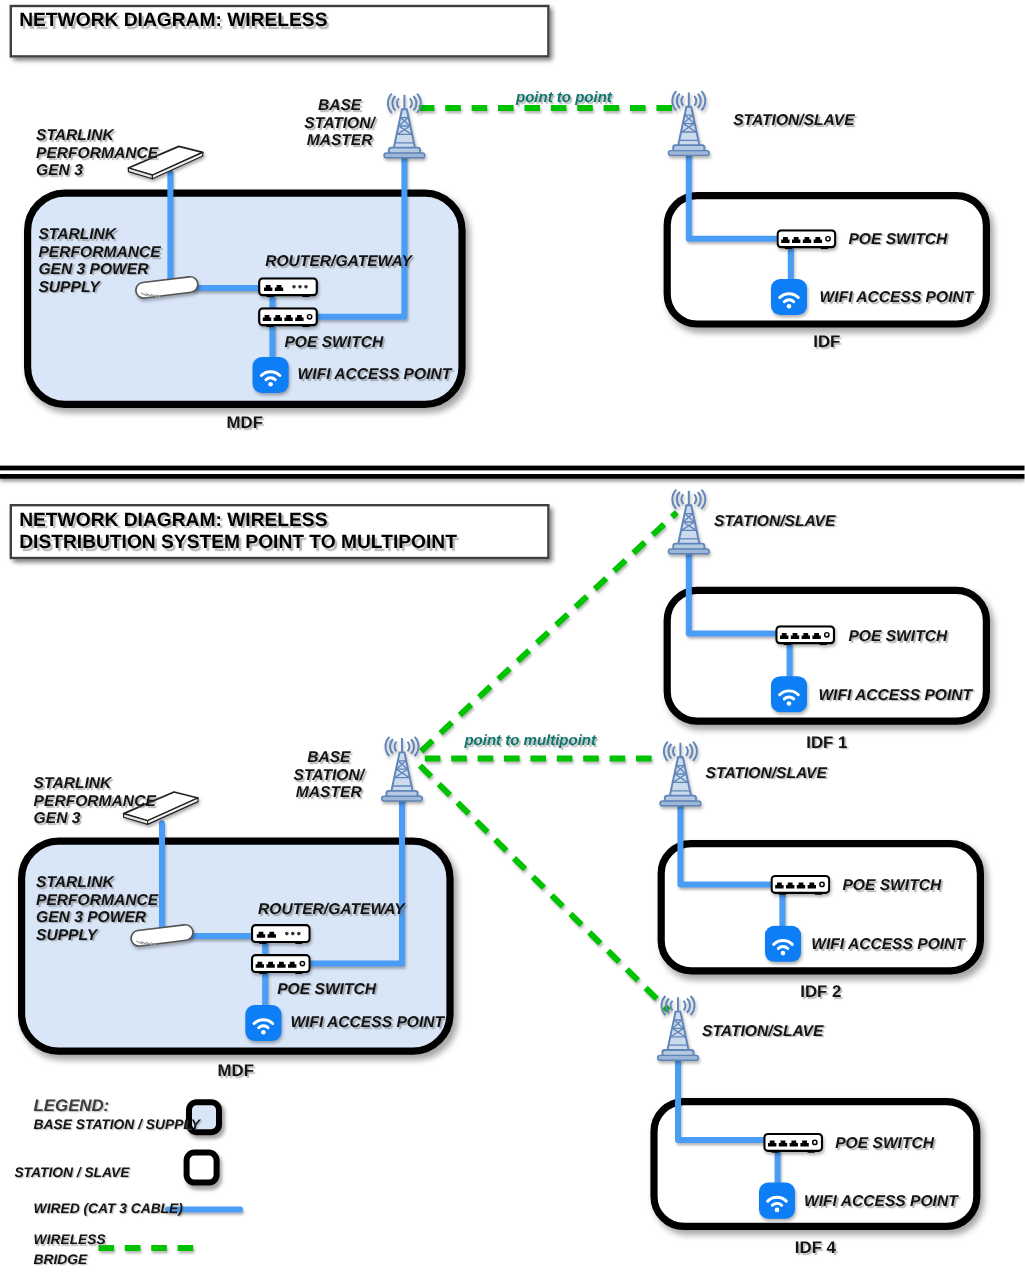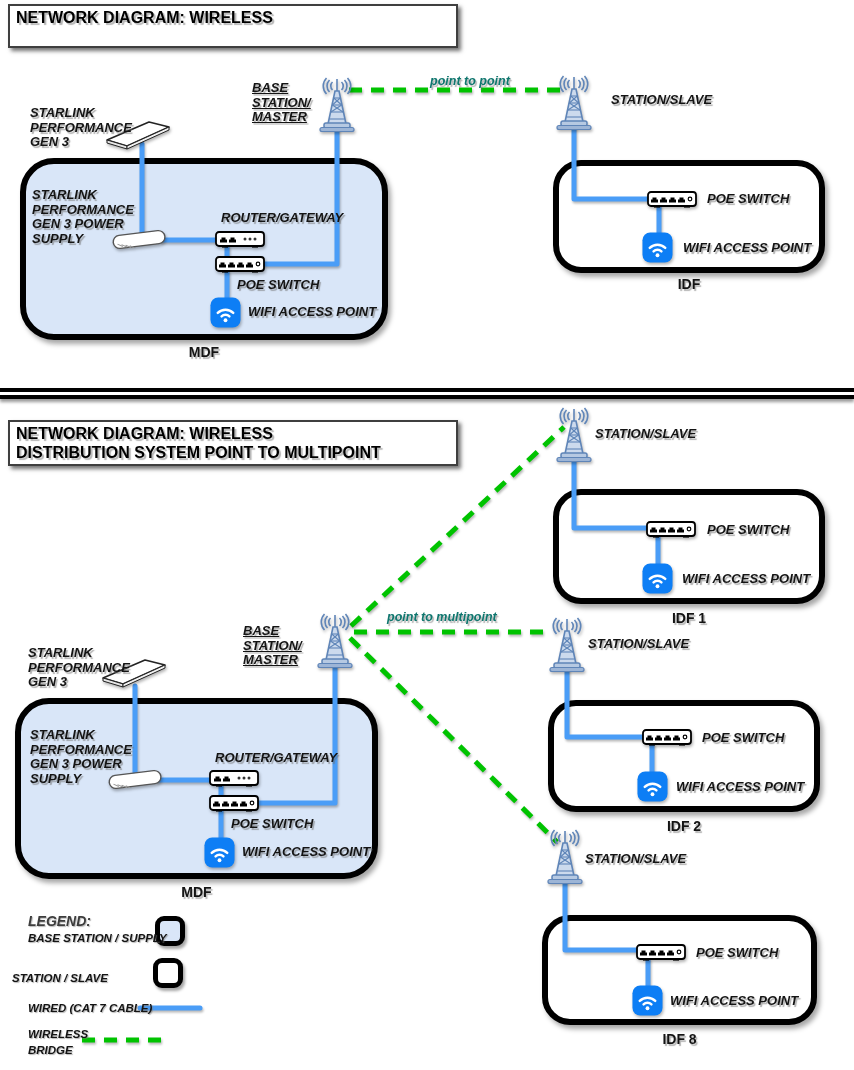--- a/index.html
+++ b/index.html
@@ -23,21 +23,21 @@
   
   .dev{position:absolute;z-index:3;filter:drop-shadow(1.5px 2px 1.5px rgba(0,0,0,.3));}
   
   .lbl{position:absolute;z-index:4;font-style:italic;font-weight:bold;font-size:13px;
        line-height:14.5px;color:#141414;white-space:pre-line;
        text-shadow:1.5px 1.5px 1px rgba(110,110,110,.55);}
   .name{position:absolute;z-index:4;font-weight:bold;font-size:14px;color:#141414;
         text-align:center;text-shadow:1.5px 1.5px 1px rgba(110,110,110,.5);}
   .linklbl{position:absolute;z-index:4;font-style:italic;font-weight:bold;font-size:12.5px;
            color:#0f766e;text-shadow:1.5px 1.5px 1px rgba(110,110,110,.5);white-space:nowrap;}
-  .ctr{text-decoration:underline;}
+  .ctr{text-align:center;}
   
   .divider{position:absolute;left:0;width:854px;height:11px;box-sizing:border-box;
            border-top:4px solid #000;border-bottom:4px solid #000;
            box-shadow:0 3px 3px rgba(0,0,0,.4);z-index:1;}
   
   .legend-title{position:absolute;z-index:4;font-style:italic;font-weight:bold;font-size:14px;
                 color:#3d3d3d;text-shadow:1px 1px 1px rgba(120,120,120,.5);}
   .legend-lbl{position:absolute;z-index:4;font-style:italic;font-weight:bold;font-size:11.5px;
               line-height:16px;color:#141414;white-space:pre-line;
               text-shadow:1px 1px 1px rgba(120,120,120,.55);}
@@ -291,24 +291,24 @@
     </svg>
   <div class="lbl" style="left:585px;top:852px">STATION/SLAVE</div>
   <svg class="dev" style="left:636px;top:944px" width="50" height="17">
       <use href="#sym-poe"></use>
     </svg>
   <div class="lbl" style="left:696px;top:946px">POE SWITCH</div>
   <svg class="dev" style="left:632px;top:985px" width="31" height="31">
       <use href="#sym-wifi"></use>
     </svg>
   <div class="lbl" style="left:670px;top:994px">WIFI ACCESS POINT</div>
-  <div class="name" style="left:542px;top:1031px;width:275px">IDF 8</div>
+  <div class="name" style="left:542px;top:1031px;width:275px">IDF 4</div>
 
   <div class="legend-title" style="left:28px;top:913px">LEGEND:</div>
   <div class="legend-lbl" style="left:28px;top:930px">BASE STATION / SUPPLY</div>
   <div class="swatch blue" style="left:155px;top:916px"></div>
   <div class="legend-lbl" style="left:12px;top:970px">STATION / SLAVE</div>
   <div class="swatch white" style="left:153px;top:958px"></div>
-  <div class="legend-lbl" style="left:28px;top:1000px">WIRED (CAT 7 CABLE)</div>
+  <div class="legend-lbl" style="left:28px;top:1000px">WIRED (CAT 3 CABLE)</div>
   <div class="legend-lbl" style="left:28px;top:1026px">WIRELESS
 BRIDGE</div>
 
 </div>
 
 </body></html>

